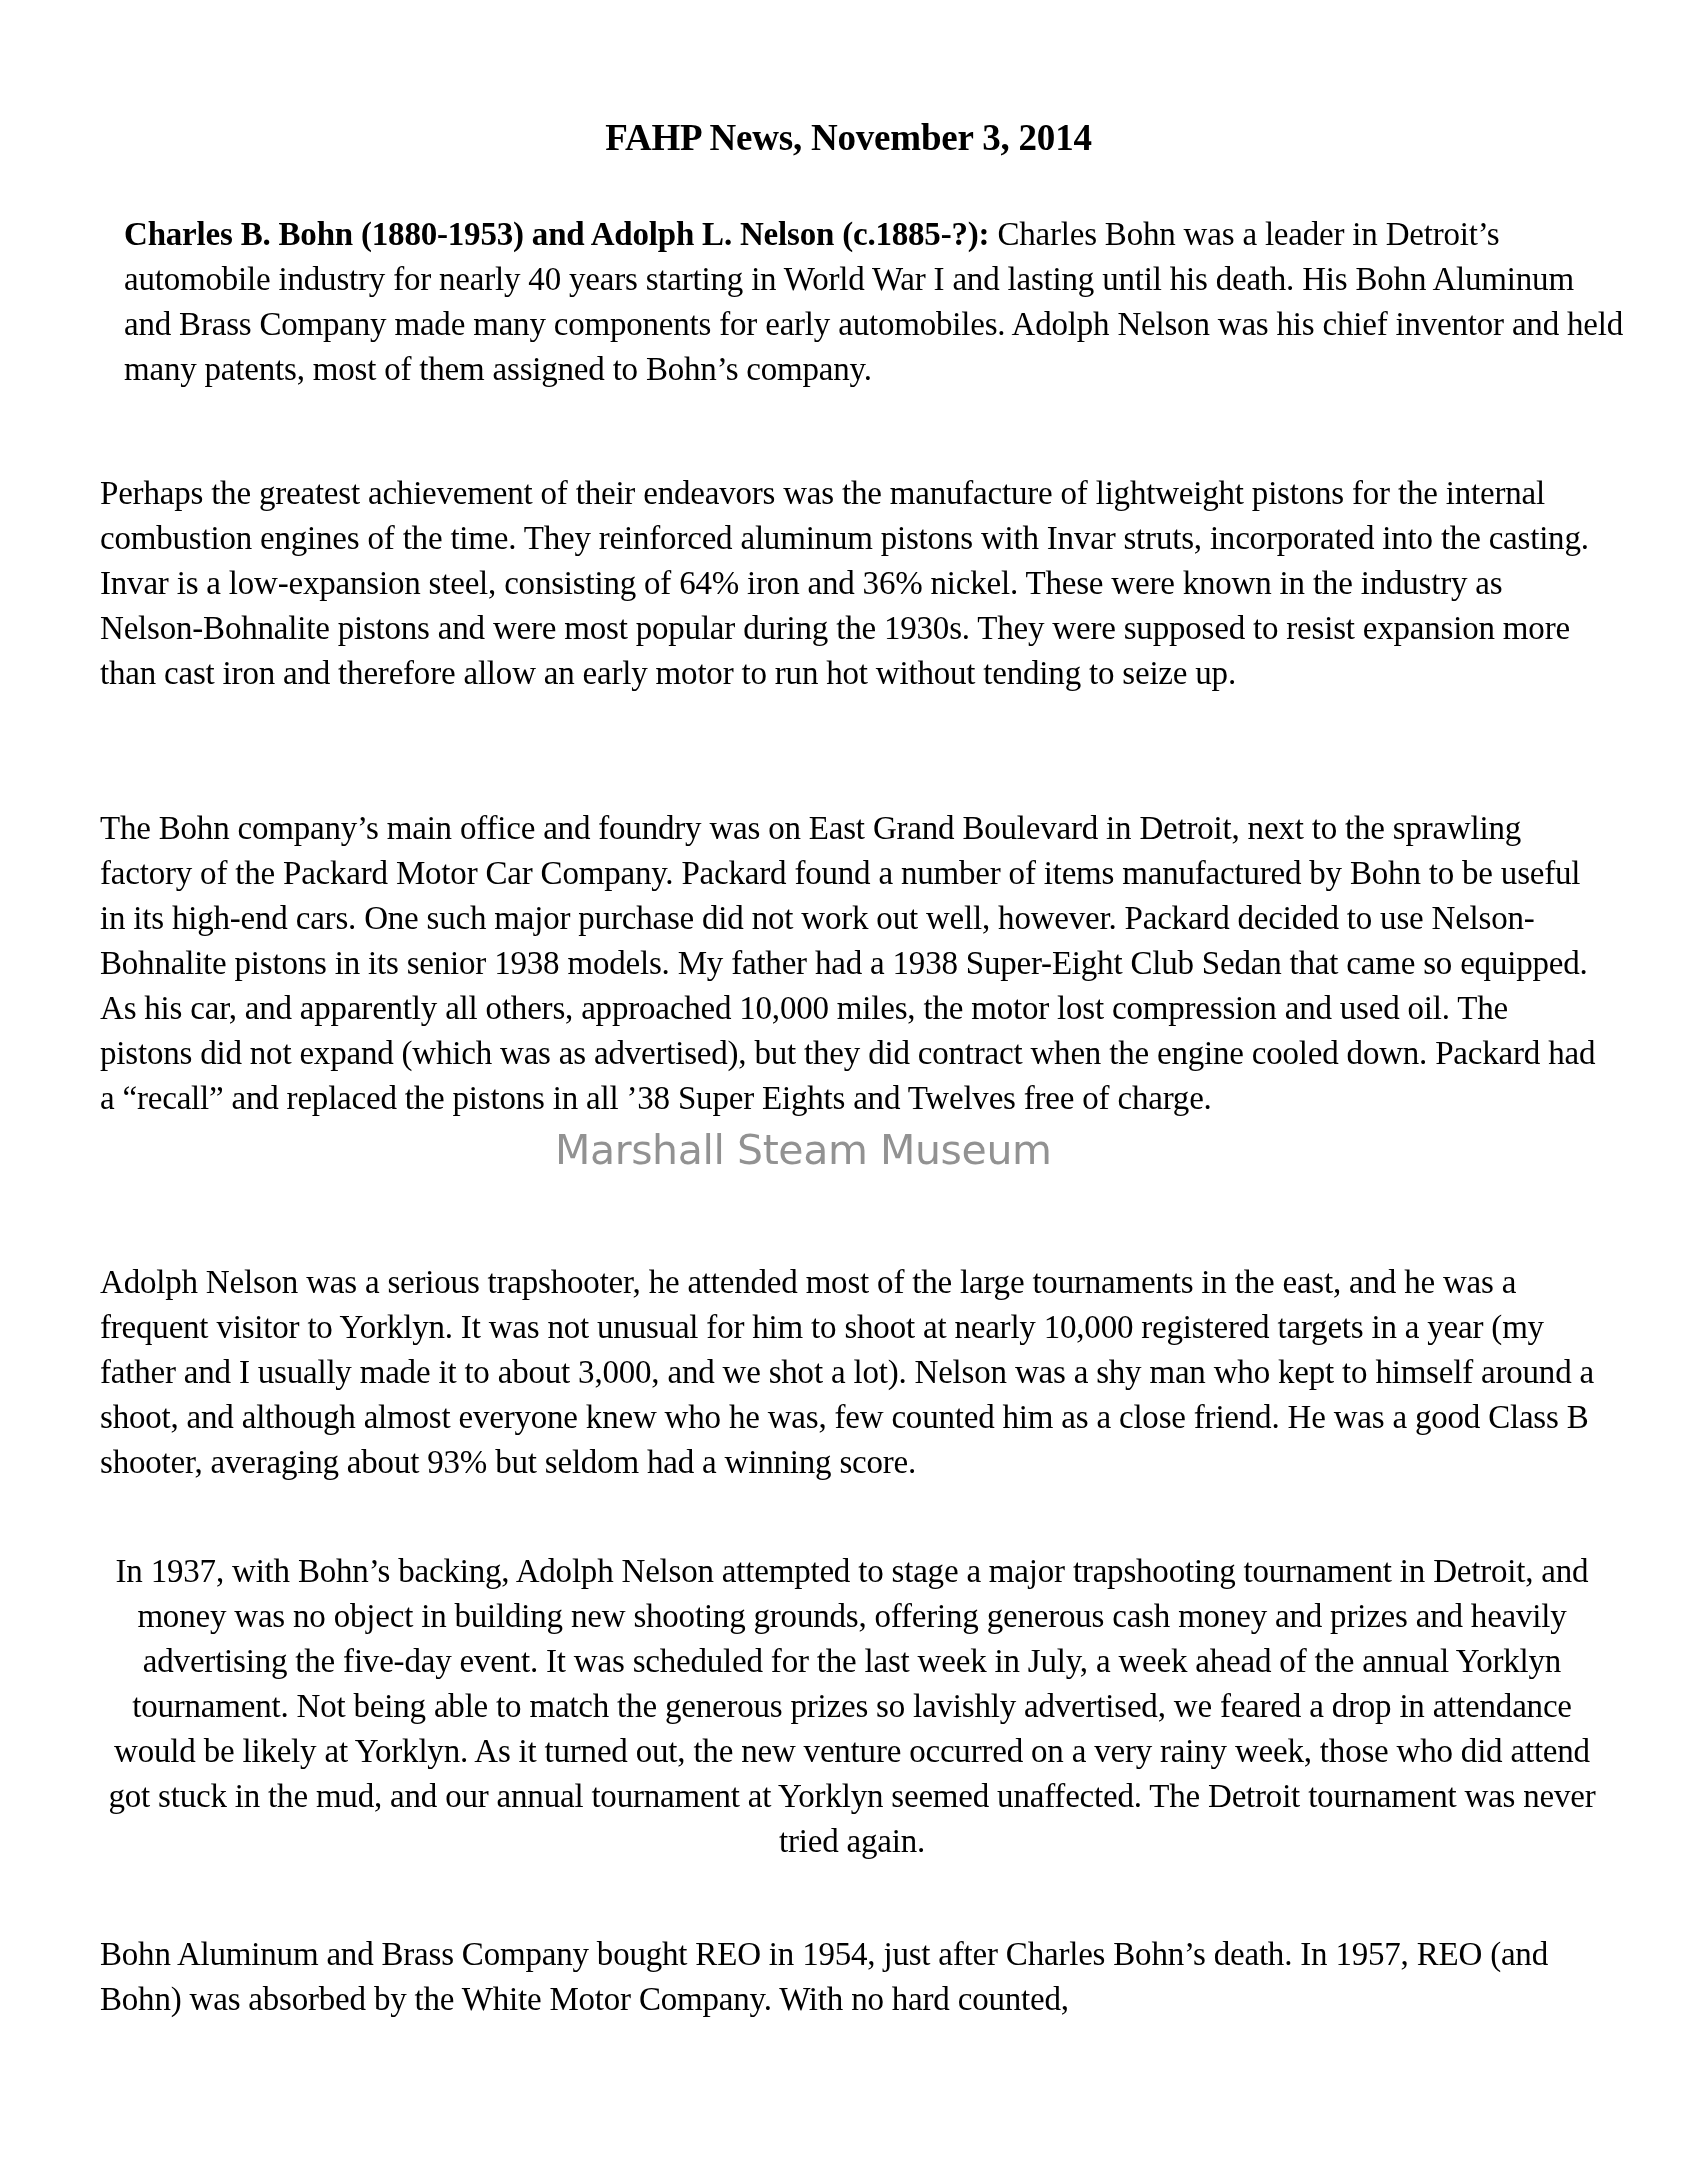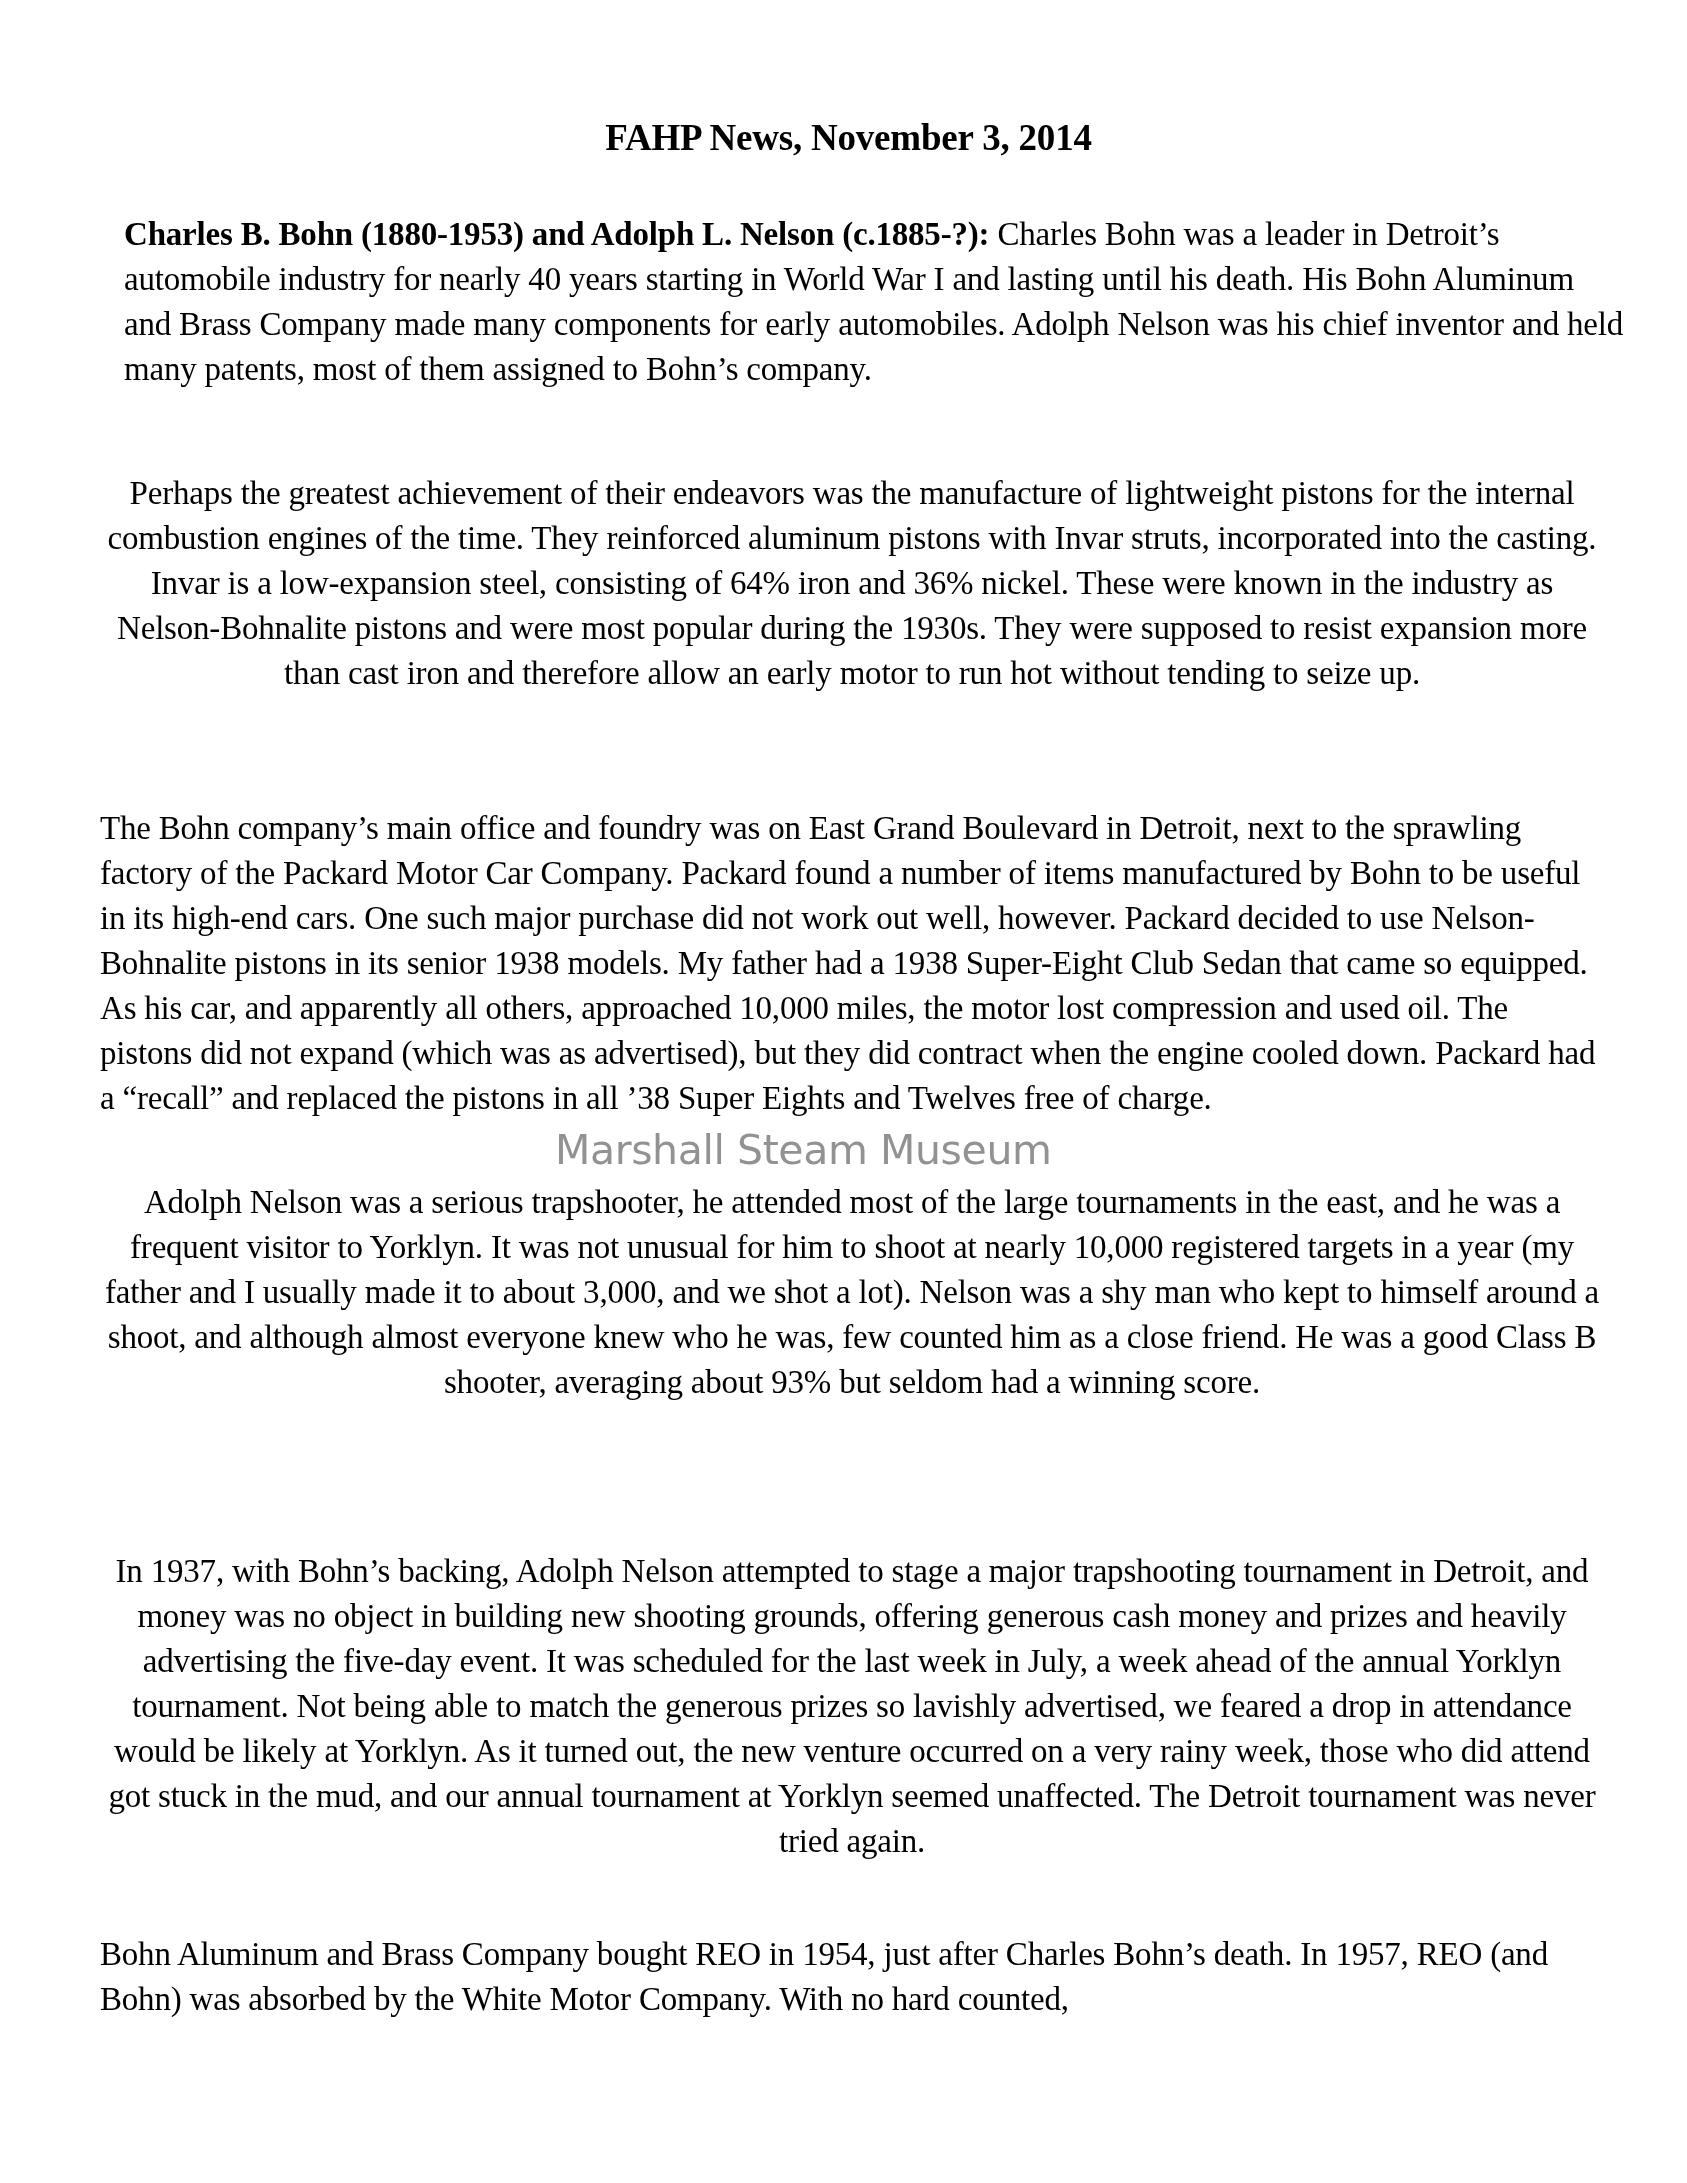--- a/index.html
+++ b/index.html
@@ -40,23 +40,23 @@
       font-size: 33px;
       line-height: 45px;
       margin: 0;
       letter-spacing: -0.2px;
       word-spacing: 0px;
     }
     .lead {
       font-weight: bold;
     }
     #p1 { top: 212px; margin-left: 24px; }
-    #p2 { top: 471px; text-align: center; }
+    #p2 { top: 471px; }
     #p3 { top: 806px; }
-    #p4 { top: 1180px; text-align: center; }
+    #p4 { top: 1260px; }
     #p5 { top: 1549px; text-align: center; }
     #p6 { top: 1932px; }
     .watermark {
       position: absolute;
       left: 555px;
       top: 1078px;
       font-family: "DejaVu Sans", "Liberation Sans", sans-serif;
       font-size: 41px;
       line-height: 49px;
       color: rgba(110,110,110,0.75);

